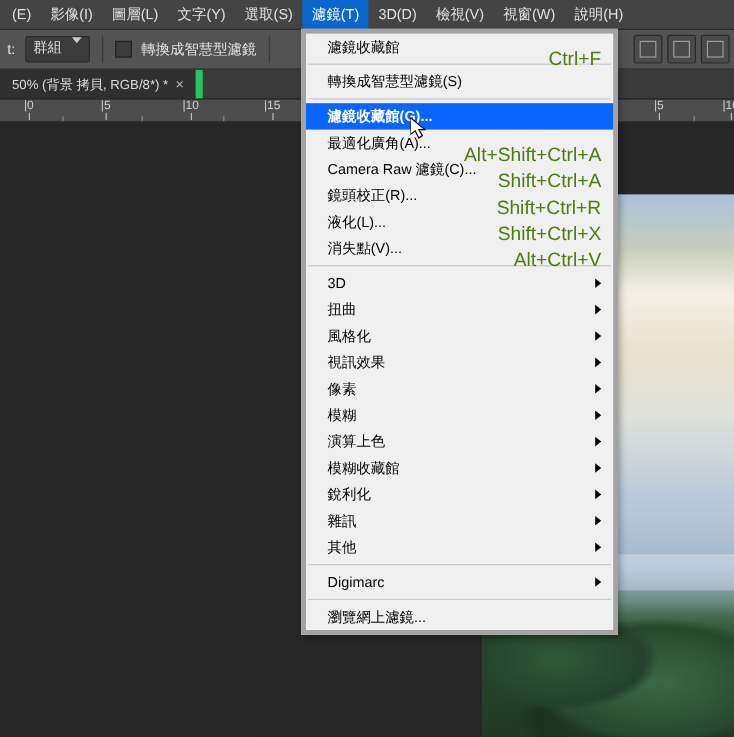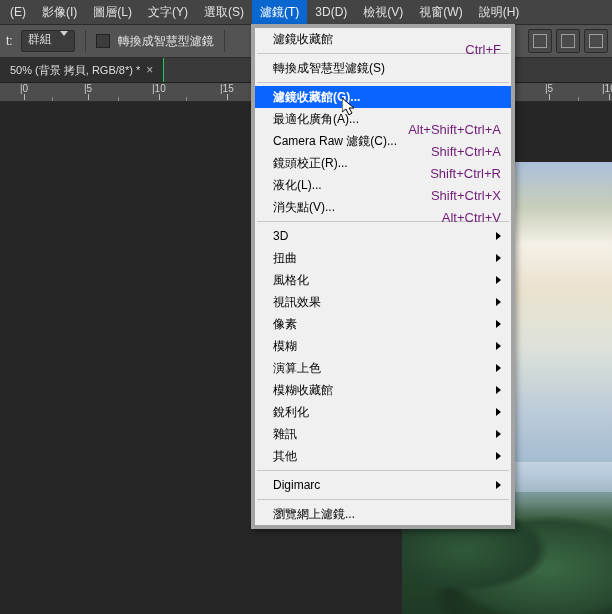--- a/index.html
+++ b/index.html
@@ -20,21 +20,21 @@
     border-right:4px solid transparent;border-top:5px solid #cfcfcf;}
   .chk{width:12px;height:12px;border:1px solid #222;background:#3c3c3c;}
   .vdiv{width:1px;height:22px;background:#3a3a3a;margin:0 2px;}
   .tool-icons{position:absolute;right:4px;top:0;height:32px;display:flex;align-items:center;gap:4px;}
   .ticon{width:22px;height:22px;border:1px solid #2a2a2a;background:#4a4a4a;border-radius:2px;position:relative;}
   .ticon::before{content:"";position:absolute;inset:4px;border:1px solid #9c9c9c;}
   
   .tabbar{height:24px;background:#3a3a3a;display:flex;align-items:center;
     border-bottom:1px solid #1f1f1f;}
   .doc-tab{height:24px;display:flex;align-items:center;gap:6px;background:#2f2f2f;
-    padding:0 10px;color:#ddd;font-size:11px;border-right:1px solid #22c55e;}
+    padding:0 10px;color:#ddd;font-size:11px;border-right:6px solid #22c55e;}
   .closex{font-size:12px;color:#bbb;}
   
   .ruler{height:18px;background:#4d4d4d;border-bottom:1px solid #2a2a2a;position:relative;}
   .tick{position:absolute;top:0;color:#cfcfcf;font-size:10px;}
   .tick::before{content:"";position:absolute;left:50%;bottom:-6px;width:1px;height:6px;background:#bbb;}
   .minor{position:absolute;bottom:0;width:1px;height:4px;background:#888;}
   
   .stage{position:relative;height:516px;background:#262626;}
   .photo{position:absolute;top:60px;right:0;width:210px;height:460px;
     background:linear-gradient(to bottom,
@@ -47,21 +47,21 @@
                radial-gradient(100px 50px at 50% 80%,#244329 0%,#1c341f 60%,transparent 75%),
                linear-gradient(to bottom,transparent 0%,#274a2e 40%,#1f3a25 100%);}
   .hazeband{position:absolute;top:300px;left:0;width:100%;height:30px;
     background:linear-gradient(to bottom,#c9d6e3cc,#a9bfd2cc);filter:blur(0.5px);}
   
   .menu{position:absolute;left:251px;top:24px;width:256px;background:#f0f0f0;
     border:4px solid #a3a3a3;box-shadow:2px 3px 6px rgba(0,0,0,0.35);color:#000;z-index:50;}
   .mrow{display:flex;align-items:center;height:22px;padding:0 10px 0 18px;white-space:nowrap;}
   .mrow.hover{background:#0a64ff;color:#fff;font-weight:bold;}
   .mrow .lbl{flex:1;font-size:12px;}
-  .mrow .sc{font-size:13px;color:#701a75;margin-top:21px;}
+  .mrow .sc{font-size:16px;color:#4d7c0f;margin-top:21px;}
   .mrow .arrow{width:0;height:0;border-top:4px solid transparent;
     border-bottom:4px solid transparent;border-left:5px solid #000;margin-left:6px;}
   .msep{height:1px;background:#c8c8c8;margin:3px 2px;}
   .cursor{position:absolute;left:342px;top:98px;z-index:60;pointer-events:none;}
   .cursor svg{display:block;}
 </style>
 </head>
 <body>
 
 <div class="menubar">

